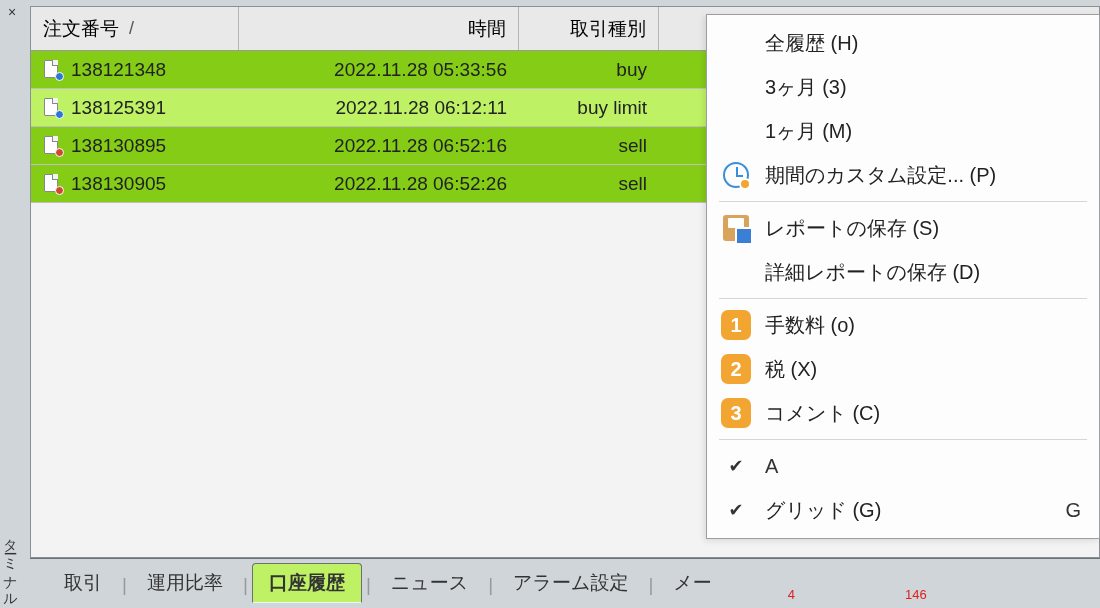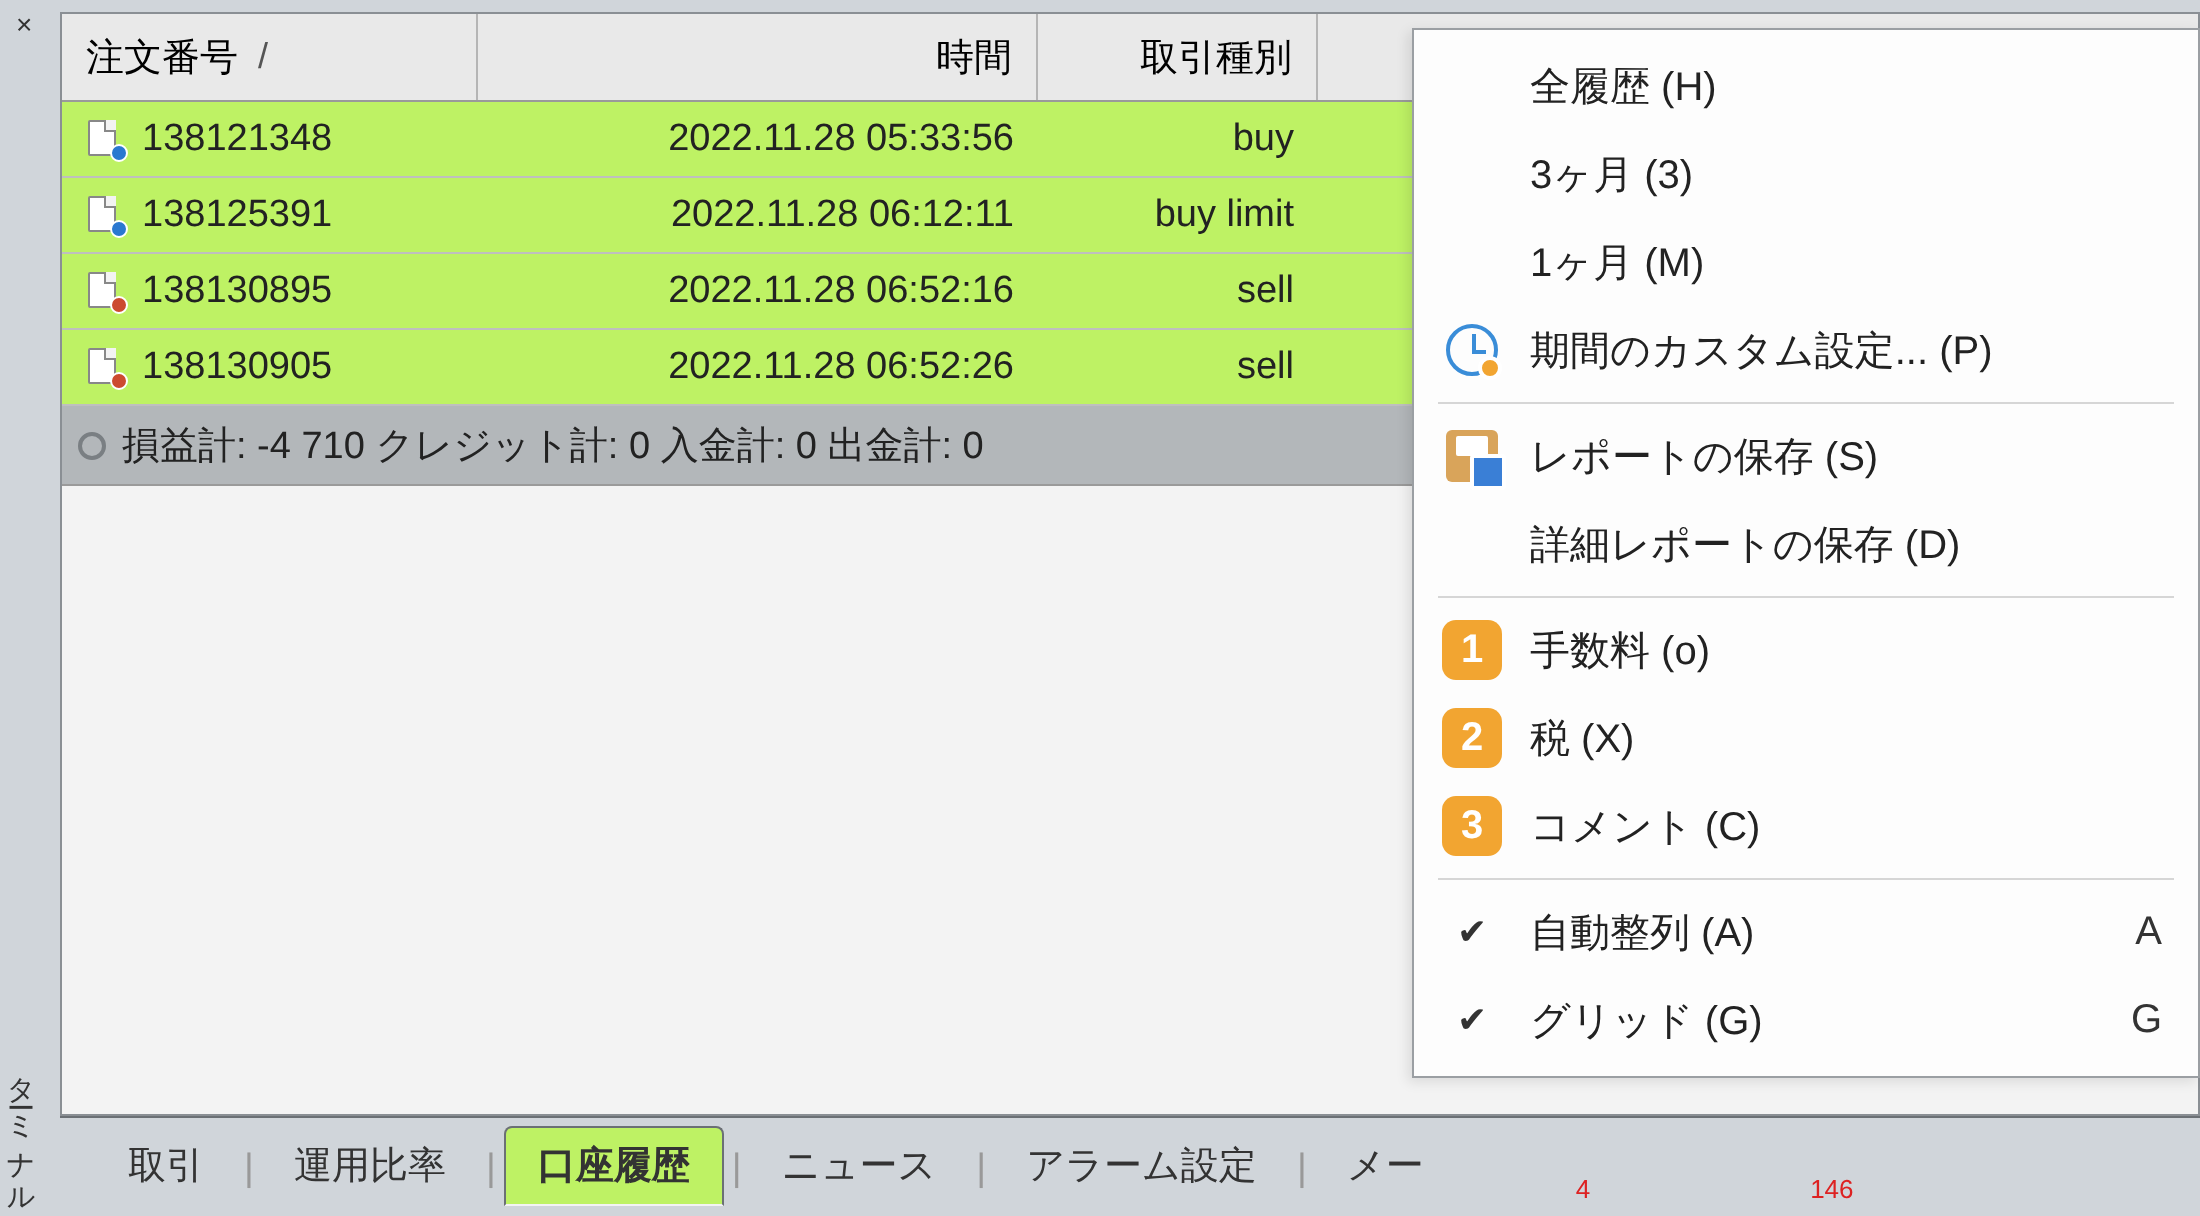--- a/index.html
+++ b/index.html
@@ -67,21 +67,21 @@
   .th.rest  { flex: 1; border-right: none; }
   .sort-slash { color:#555; font-size:18px; margin-left:4px;}
   .tbody {}
   .tr {
     display: flex;
     align-items: center;
     height: 38px;
     border-bottom: 1px solid #bfbfbf;
     font-size: 19px;
     color: #222;
-    background: #bef264;
+    background: #84cc16;
   }
   .tr.pending { background: #bef264; }
   .td { padding: 0 12px; display: flex; align-items: center; }
   .td.order { width: 208px; gap: 8px; }
   .td.time  { width: 280px; justify-content: flex-end; }
   .td.type  { width: 140px; justify-content: flex-end; }
   .td.rest  { flex:1; }
   .row-icon { width:20px; height:20px; position:relative; }
   .doc {
     position:absolute; left:1px; top:0; width:14px; height:18px;
@@ -236,24 +236,20 @@
               <span class="dot red"></span>
             </span>
             <span>138130905</span>
           </div>
           <div class="td time">2022.11.28 06:52:26</div>
           <div class="td type">sell</div>
           <div class="td rest"></div>
         </div>
       </div>
 
-    <div class="summary">
-      <span class="sigma"></span>
-      <span>損益計: -4 710  クレジット計: 0  入金計: 0  出金計: 0</span>
-    </div>
 
   </div>
 
   <div class="tabs-line"></div>
   <div class="tabs">
     <div class="tab">取引</div>
     <div class="sep">|</div>
     <div class="tab">運用比率</div>
     <div class="sep">|</div>
     <div class="tab active">口座履歴</div>
@@ -316,21 +312,20 @@
     </div>
     <div class="mi">
       <span class="icon-slot">
           <span class="numbadge">3</span>
         </span>
       <span class="label">コメント (C)</span>
     </div>
     <div class="msep"></div>
     <div class="mi">
       <span class="check">✔</span>
-      <span class="label">自動整列 (A)</span>
       <span class="accel">A</span>
     </div>
     <div class="mi">
       <span class="check">✔</span>
       <span class="label">グリッド (G)</span>
       <span class="accel">G</span>
     </div>
   </div>
 
   <div class="vertical-label">ターミナル</div>

